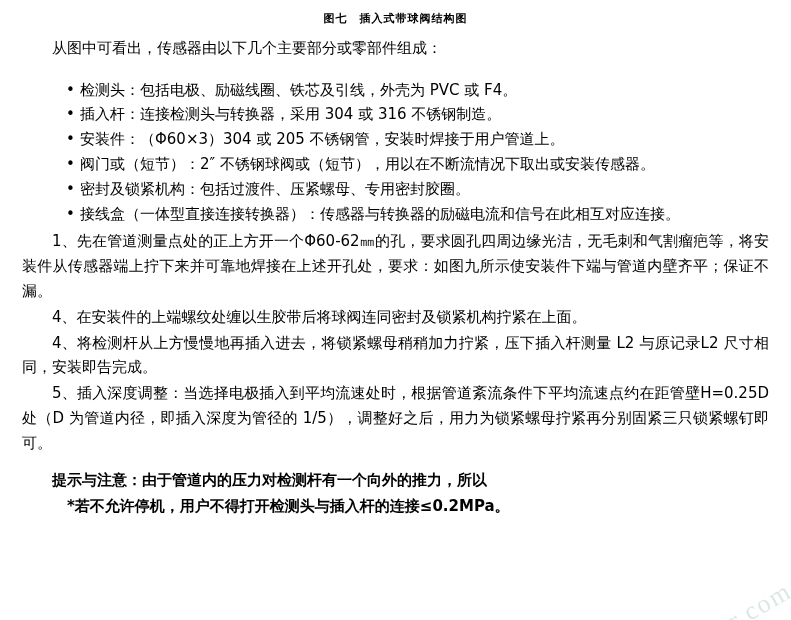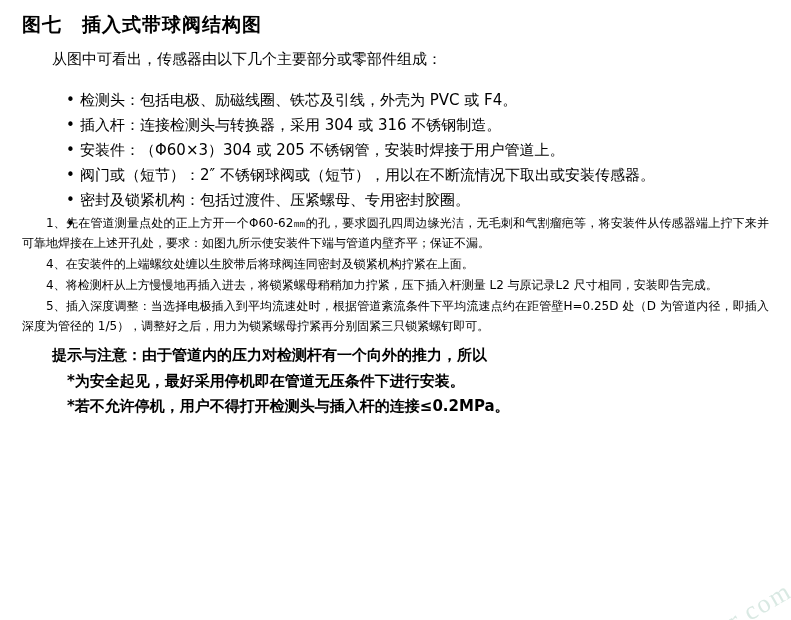--- a/index.html
+++ b/index.html
@@ -16,22 +16,23 @@
     overflow: hidden;
   }
   .page {
     position: relative;
     width: 791px;
     height: 620px;
     box-sizing: border-box;
     padding: 8px 22px 0 22px;
   }
   .doc-title {
+    text-align: center;
     font-weight: bold;
-    font-size: 19px;
+    font-size: 11px;
     letter-spacing: 1px;
     margin: 4px 0 10px 0;
     line-height: 1.3;
   }
   .para {
     font-size: 15px;
     line-height: 1.62;
     text-align: justify;
     margin: 0 0 17px 0;
   }
@@ -54,28 +55,28 @@
     position: absolute;
     left: 44px;
     top: 0;
   }
   .numbered {
     margin: 0;
     padding: 0;
     list-style: none;
   }
   .numbered li {
-    font-size: 12px;
+    font-size: 15px;
     line-height: 1.66;
     text-align: justify;
     text-indent: 2em;
     margin-bottom: 1px;
   }
   .notice {
-    margin-top: 6px;
+    margin-top: 12px;
   }
   .notice-line {
     font-weight: bold;
     font-size: 15px;
     line-height: 1.72;
     text-indent: 2em;
     text-align: left;
   }
   .notice-line.sub {
     text-indent: 3em;
@@ -103,30 +104,29 @@
   <div class="doc-title">图七　插入式带球阀结构图</div>
 
   <p class="para indent">从图中可看出，传感器由以下几个主要部分或零部件组成：</p>
 
   <ul class="bullets">
     <li><span class="dot">•</span><span>检测头：包括电极、励磁线圈、铁芯及引线，外壳为 PVC 或 F4。</span></li>
     <li><span class="dot">•</span><span>插入杆：连接检测头与转换器，采用 304 或 316 不锈钢制造。</span></li>
     <li><span class="dot">•</span><span>安装件：（Φ60×3）304 或 205 不锈钢管，安装时焊接于用户管道上。</span></li>
     <li><span class="dot">•</span><span>阀门或（短节）：2″ 不锈钢球阀或（短节），用以在不断流情况下取出或安装传感器。</span></li>
     <li><span class="dot">•</span><span>密封及锁紧机构：包括过渡件、压紧螺母、专用密封胶圈。</span></li>
-    <li><span class="dot">•</span></li>
+    <li><span class="dot">•</span><span>接线盒（一体型直接连接转换器）：传感器与转换器的励磁电流和信号在此相互对应连接。</span></li>
   </ul>
 
   <ol class="numbered">
     <li>1、先在管道测量点处的正上方开一个Φ60-62㎜的孔，要求圆孔四周边缘光洁，无毛刺和气割瘤疤等，将安装件从传感器端上拧下来并可靠地焊接在上述开孔处，要求：如图九所示使安装件下端与管道内壁齐平；保证不漏。</li>
     <li>4、在安装件的上端螺纹处缠以生胶带后将球阀连同密封及锁紧机构拧紧在上面。</li>
     <li>4、将检测杆从上方慢慢地再插入进去，将锁紧螺母稍稍加力拧紧，压下插入杆测量 L2 与原记录L2 尺寸相同，安装即告完成。</li>
     <li>5、插入深度调整：当选择电极插入到平均流速处时，根据管道紊流条件下平均流速点约在距管壁H=0.25D 处（D 为管道内径，即插入深度为管径的 1/5），调整好之后，用力为锁紧螺母拧紧再分别固紧三只锁紧螺钉即可。</li>
   </ol>
 
   <div class="notice">
     <div class="notice-line">提示与注意：由于管道内的压力对检测杆有一个向外的推力，所以</div>
-    <div class="notice-line sub">*为安全起见，最好采用停机即在管道无压条件下进行安装。</div>
     <div class="notice-line sub">*若不允许停机，用户不得打开检测头与插入杆的连接≤0.2MPa。</div>
   </div>
 
   <div class="watermark">www.bennett-motor.com</div>
 </div>
 
 </body></html>

